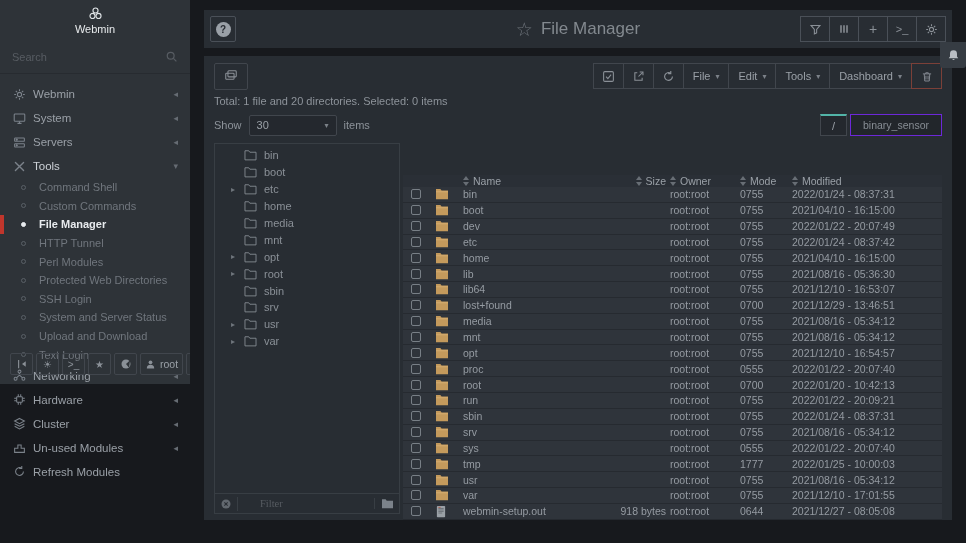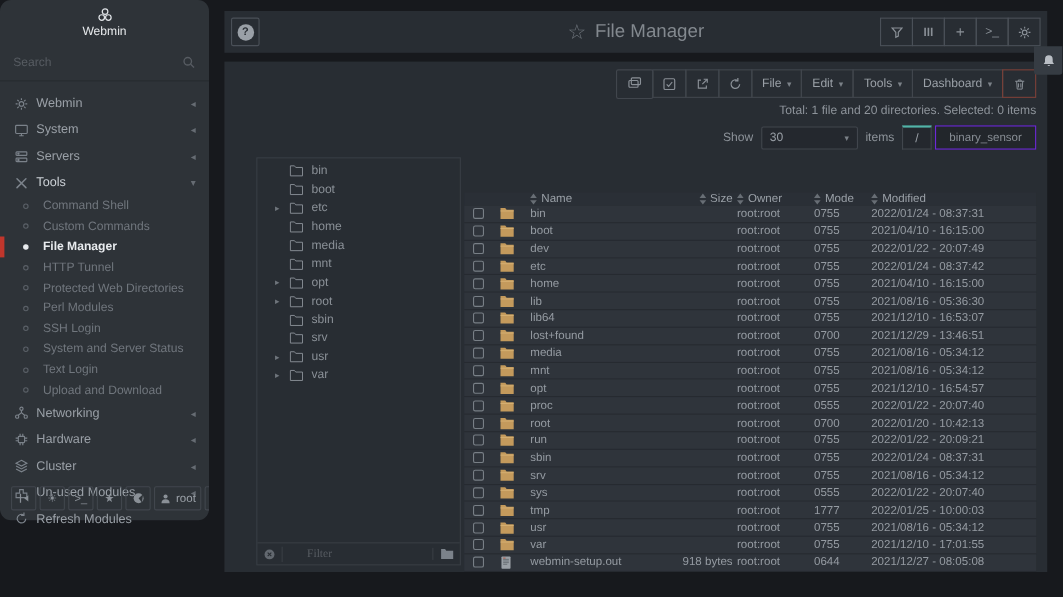--- a/index.html
+++ b/index.html
@@ -1,21 +1,21 @@
 <!DOCTYPE html>
 <html><head>
 <meta charset="utf-8">
 <style>
   * { margin:0; padding:0; box-sizing:border-box; }
   html,body { width:966px; height:543px; overflow:hidden; background:#17191d;
     font-family:"Liberation Sans", sans-serif; }
   .app { display:flex; width:966px; height:543px; }
 
   
-  .sidebar { position:relative; width:190px; height:473px; background:#2e3338; flex:none;border-radius:10px; }
+  .sidebar { position:relative; width:190px; height:384px; background:#2e3338; flex:none; }
   .tabs { display:flex; height:40px; }
   .tab { flex:1; display:flex; flex-direction:column; align-items:center; justify-content:center;
     gap:2px; font-size:11px; color:#e7eaec; cursor:pointer; }
   .tab.inactive { background:#17191c; color:#575c62; }
   .tab .ticon { height:15px; display:flex; align-items:center; }
   .searchrow { display:flex; align-items:center; height:34px; padding:0 12px;
     border-bottom:1px solid #272b30; }
   .searchrow input { flex:1; background:transparent; border:none; outline:none;
     font-size:11px; color:#aab0b6; font-family:inherit; }
   .searchrow input::placeholder { color:#575c62; }
@@ -53,21 +53,21 @@
   .title .star { font-size:19px; color:#6f757c; }
   .top-right { margin-left:auto; display:flex; }
   .tr-btn { width:30px; height:26px; border:1px solid #4a5058; margin-left:-1px;
     background:transparent; color:#8a9097; display:flex; align-items:center; justify-content:center;
     font-size:11px; cursor:pointer; }
   .bell-tab { position:absolute; top:42px; right:0; width:26px; height:26px; background:#363c43;
     border-radius:0 0 3px 3px; display:flex; align-items:center; justify-content:center;
     color:#b9bec4; cursor:pointer; z-index:5; }
 
   .panel { margin-top:8px; height:464px; background:#282d33; padding:6px 10px;
-    display:flex; flex-direction:column;align-items:flex-end; }
+    display:flex; flex-direction:column; }
   .toolbar { display:flex; align-items:center; height:28px; }
   .tb-left { width:34px; height:27px; border:1px solid #41464d; border-radius:2px;
     display:flex; align-items:center; justify-content:center; color:#8a9097; cursor:pointer; }
   .tb-right { margin-left:auto; display:flex; }
   .tb-btn { height:26px; min-width:31px; padding:0 9px; border:1px solid #41464d; margin-left:-1px;
     background:transparent; color:#9aa0a7; font-size:11px; display:flex; align-items:center;
     justify-content:center; gap:5px; cursor:pointer; font-family:inherit; }
   .tb-btn .caret { font-size:8px; color:#7b8188; }
   .tb-btn.icon-only { padding:0; }
   .tb-btn.danger { border-color:#7c4038; }
@@ -204,41 +204,41 @@
         <div class="m-sub active">
           <span class="bullet"></span>
           <span>File Manager</span>
         </div>
         <div class="m-sub">
           <span class="bullet"></span>
           <span>HTTP Tunnel</span>
         </div>
         <div class="m-sub">
           <span class="bullet"></span>
-          <span>Protected Web Directories</span>
+          <span>Perl Modules</span>
         </div>
         <div class="m-sub">
           <span class="bullet"></span>
-          <span>Perl Modules</span>
+          <span>Protected Web Directories</span>
         </div>
         <div class="m-sub">
           <span class="bullet"></span>
           <span>SSH Login</span>
         </div>
         <div class="m-sub">
           <span class="bullet"></span>
           <span>System and Server Status</span>
         </div>
         <div class="m-sub">
           <span class="bullet"></span>
-          <span>Text Login</span>
+          <span>Upload and Download</span>
         </div>
         <div class="m-sub">
           <span class="bullet"></span>
-          <span>Upload and Download</span>
+          <span>Text Login</span>
         </div>
         <div class="m-item">
           <span class="m-ico">
             <svg width="13" height="13" viewBox="0 0 16 16" fill="none" stroke="currentColor" stroke-width="1.3">
               <circle cx="8" cy="3.2" r="1.8"></circle>
               <circle cx="3.2" cy="12" r="1.8"></circle>
               <circle cx="12.8" cy="12" r="1.8"></circle>
               <path d="M8 5v2.5M8 7.5L4.2 10.8M8 7.5l3.8 3.3"></path>
             </svg>
           </span>

